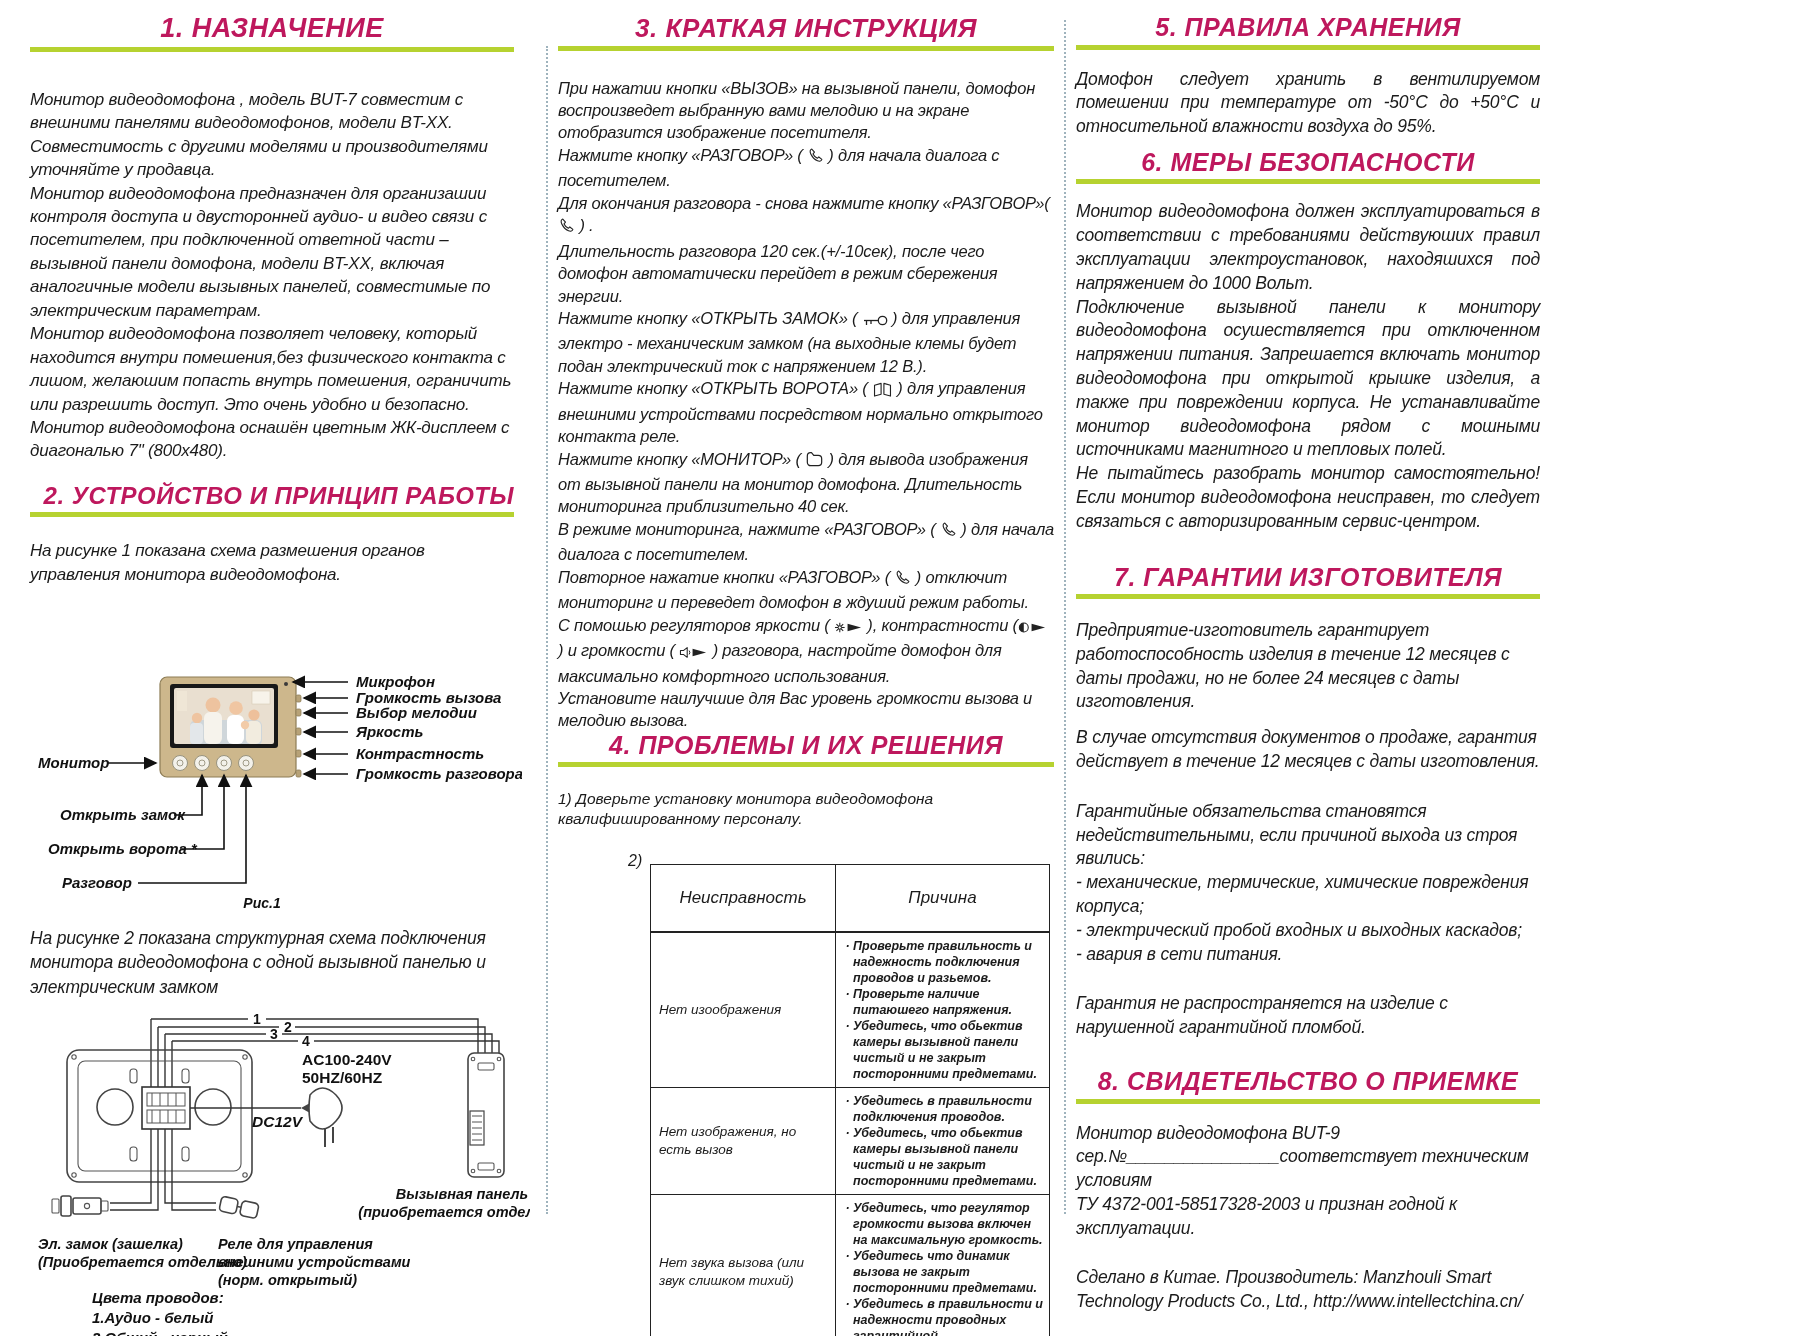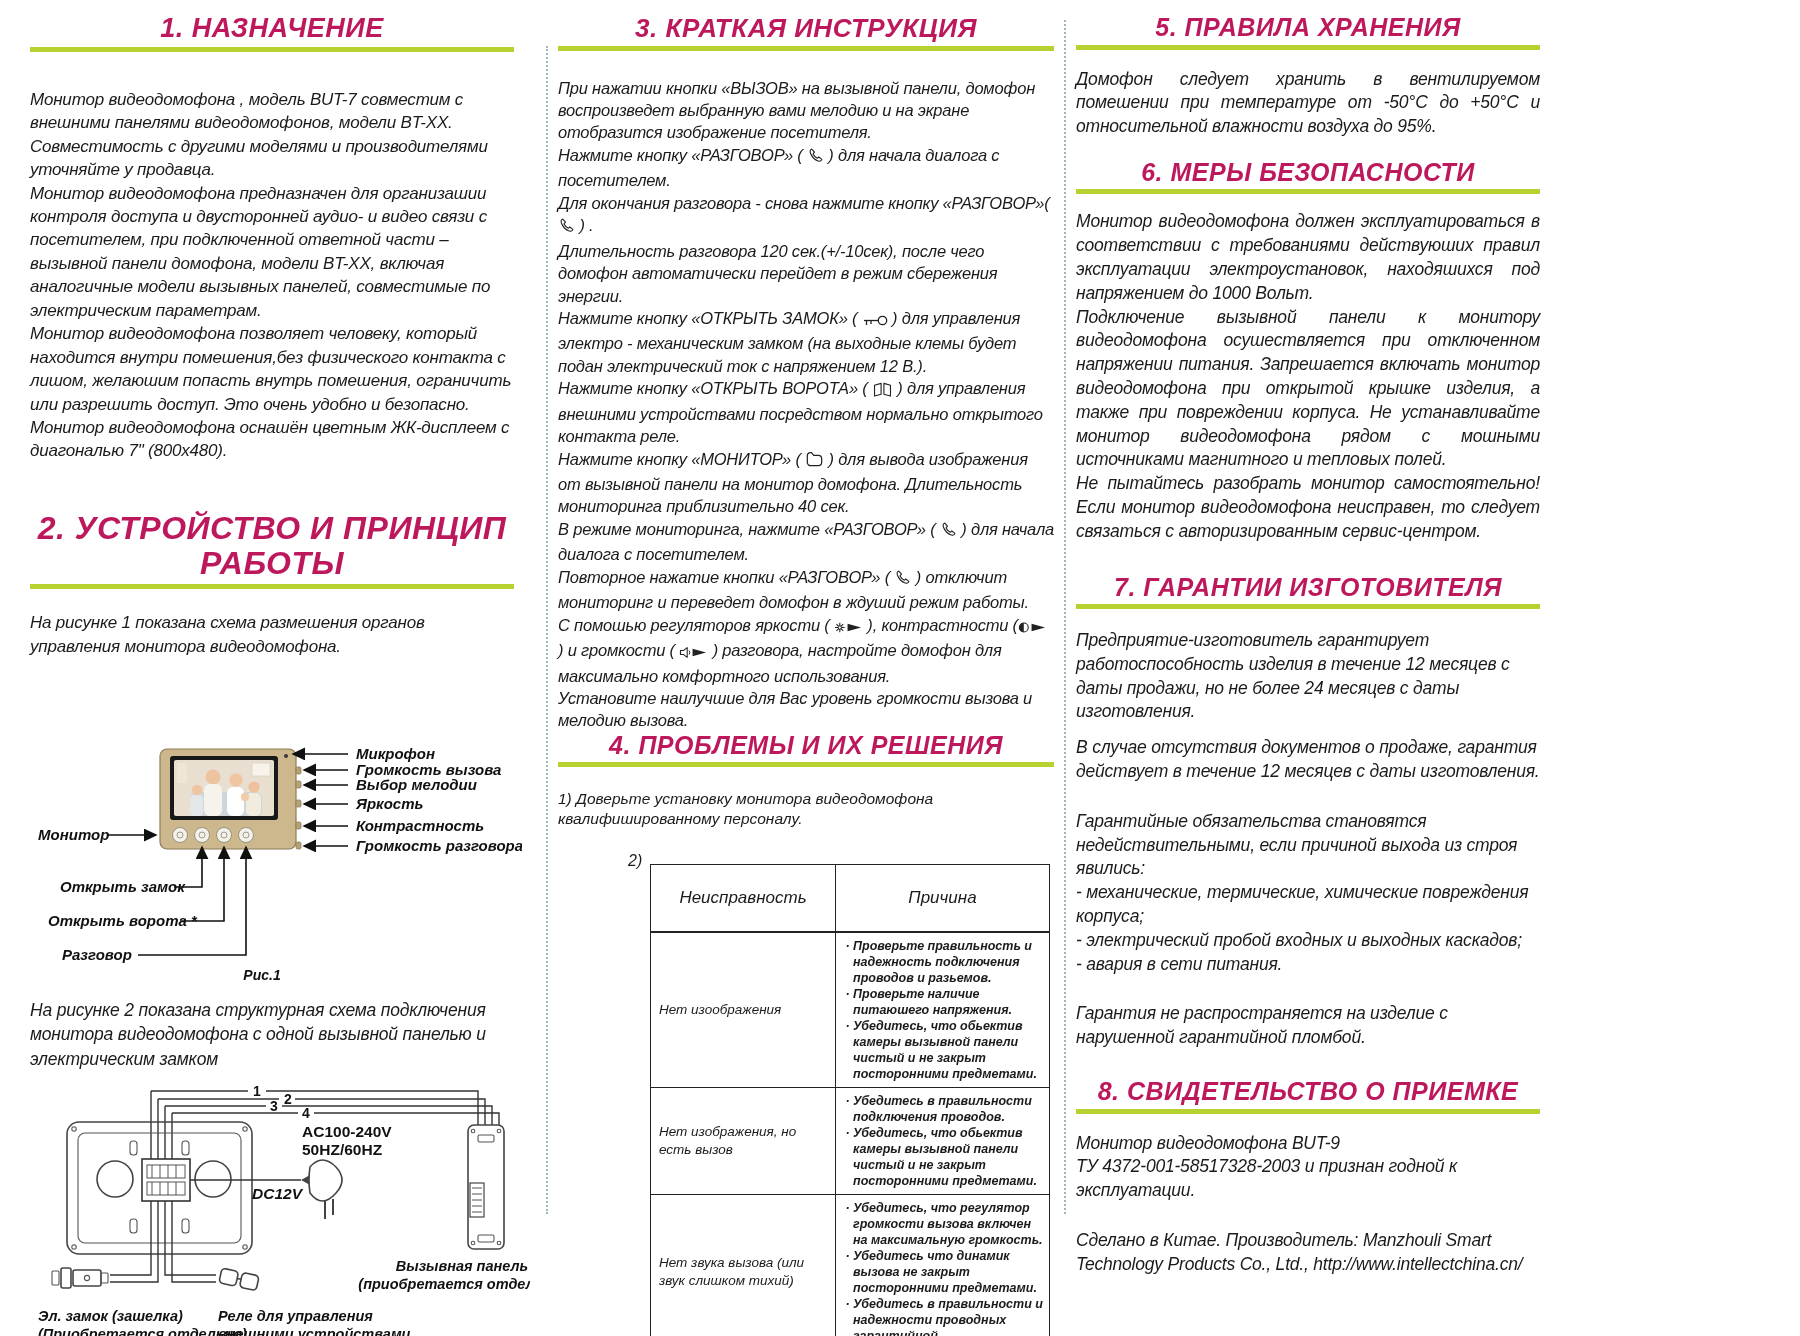--- a/index.html
+++ b/index.html
@@ -14,21 +14,21 @@
   .vsep{position:absolute;width:0;border-left:2px dotted #9fb3bd;}
   .sec-h{
     color:#be185d;font-style:italic;font-weight:bold;text-align:center;
     letter-spacing:.5px;margin:0;line-height:1.1;
   }
   .sec-bar{height:5px;background:#b6d230;margin-top:3px;}
   p{font-style:italic;margin:0;}
   
   #col1 .body-p{font-size:17px;line-height:1.38;letter-spacing:-0.2px;}
   #s1-paras{margin-top:36px;}
-  #s2-head{margin-top:48px;font-size:32px;}
+  #s2-head{margin-top:20px;font-size:24px;text-align:right;}
   #s2-intro{margin-top:22px;font-size:17.5px;line-height:1.35;}
   figure{margin:0;}
   svg text{font-family:"Liberation Sans",sans-serif;}
   .figtext{font-size:15px;font-style:italic;font-weight:bold;fill:#111;}
   .figtext-sm{font-size:14.5px;font-style:italic;font-weight:bold;fill:#111;}
   .figcap{font-size:14px;font-style:italic;font-weight:bold;fill:#111;}
   .acdc{font-size:15.5px;font-weight:bold;fill:#111;}
   .wnum{font-size:14px;font-weight:bold;fill:#111;}
   .wire{stroke:#333;stroke-width:1.4;fill:none;}
   .outline{stroke:#444;stroke-width:1.6;fill:none;}
@@ -49,21 +49,21 @@
   td.fault{width:168px;font-style:italic;font-size:13.5px;line-height:1.3;padding:8px 8px;}
   td.causes{font-size:12.5px;font-style:italic;font-weight:bold;line-height:1.28;padding:5px 6px 5px 6px;}
   .cause{display:flex;}
   .cause .b{width:11px;flex:none;text-align:center;}
   .cause .ctext{flex:1;}
   
   #col3 .body-p{font-size:17.5px;line-height:1.36;letter-spacing:-0.2px;}
   .just{text-align:justify;}
   #s5-head,#s6-head,#s7-head,#s8-head{font-size:25px;}
   #s5-p{margin-top:18px;}
-  #s6-head{margin-top:20px;}
+  #s6-head{margin-top:10px;}
   #s6-block{margin-top:16px;}
   #s7-head{margin-top:30px;}
   #s7-block{margin-top:20px;}
   .gap-top{margin-top:12px;}
   .gap-top-lg{margin-top:26px;}
   #s8-head{margin-top:28px;}
   #s8-block{margin-top:18px;}
 </style>
 </head>
 <body>
@@ -425,17 +425,18 @@
     <p class="body-p">-  механические, термические, химические повреждения корпуса;</p>
     <p class="body-p">-  электрический пробой входных и выходных каскадов;</p>
     <p class="body-p">-  авария в сети питания.</p>
     <p class="body-p gap-top-lg">Гарантия не распространяется на изделие с нарушенной гарантийной пломбой.</p>
   </div>
 
   <h2 class="sec-h" id="s8-head">8. СВИДЕТЕЛЬСТВО О ПРИЕМКЕ</h2>
   <div class="sec-bar"></div>
   <div id="s8-block">
     <p class="body-p">Монитор видеодомофона BUT-9</p>
+    <p class="body-p">сер.№________________соответствует техническим условиям</p>
     <p class="body-p">ТУ 4372-001-58517328-2003 и признан годной к эксплуатации.</p>
     <p class="body-p gap-top-lg">Сделано в Китае. Производитель: Manzhouli Smart Technology Products Co., Ltd.,  http://www.intellectchina.cn/</p>
 
   </div>
 </div>
 
 </body></html>

